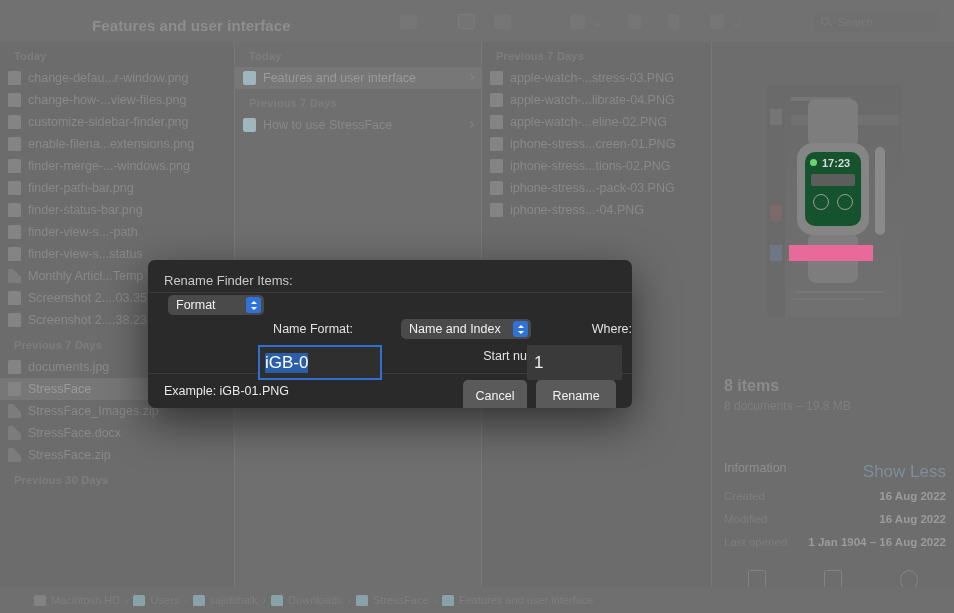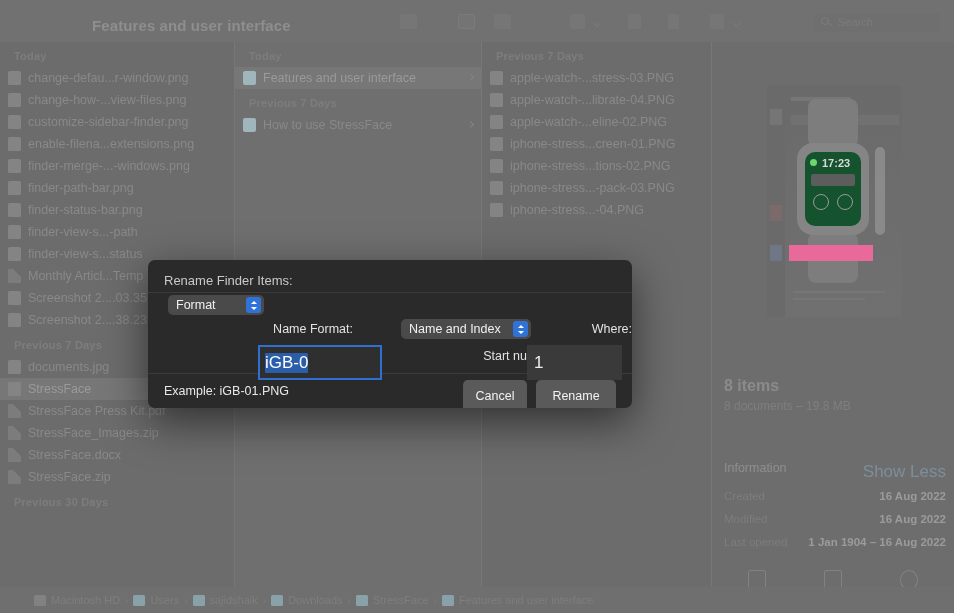--- a/index.html
+++ b/index.html
@@ -244,24 +244,20 @@
           <span class="ic ic-img"></span>
           <span class="nm">documents.jpg</span>
         </div>
         <div class="row sel">
           <span class="ic ic-img"></span>
           <span class="nm">StressFace</span>
           <span class="dis"></span>
         </div>
         <div class="row">
           <span class="ic ic-doc"></span>
-          <span class="nm">StressFace Press Kit.pdf</span>
-        </div>
-        <div class="row">
-          <span class="ic ic-doc"></span>
           <span class="nm">StressFace_Images.zip</span>
         </div>
         <div class="row">
           <span class="ic ic-doc"></span>
           <span class="nm">StressFace.docx</span>
         </div>
         <div class="row">
           <span class="ic ic-doc"></span>
           <span class="nm">StressFace.zip</span>
         </div>

